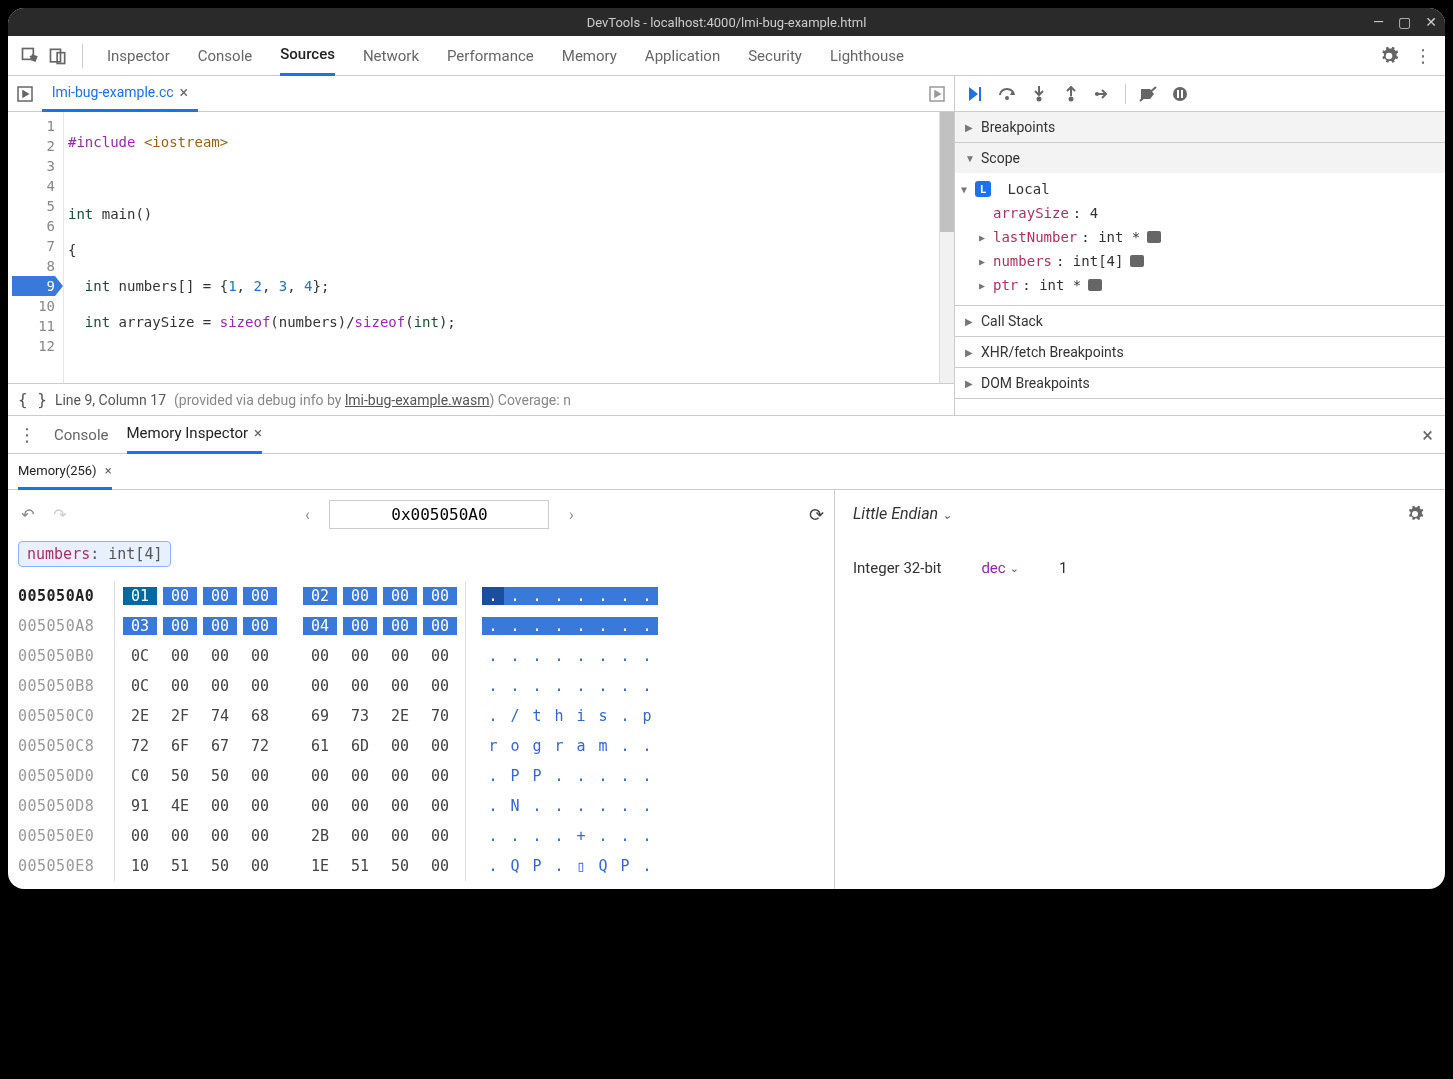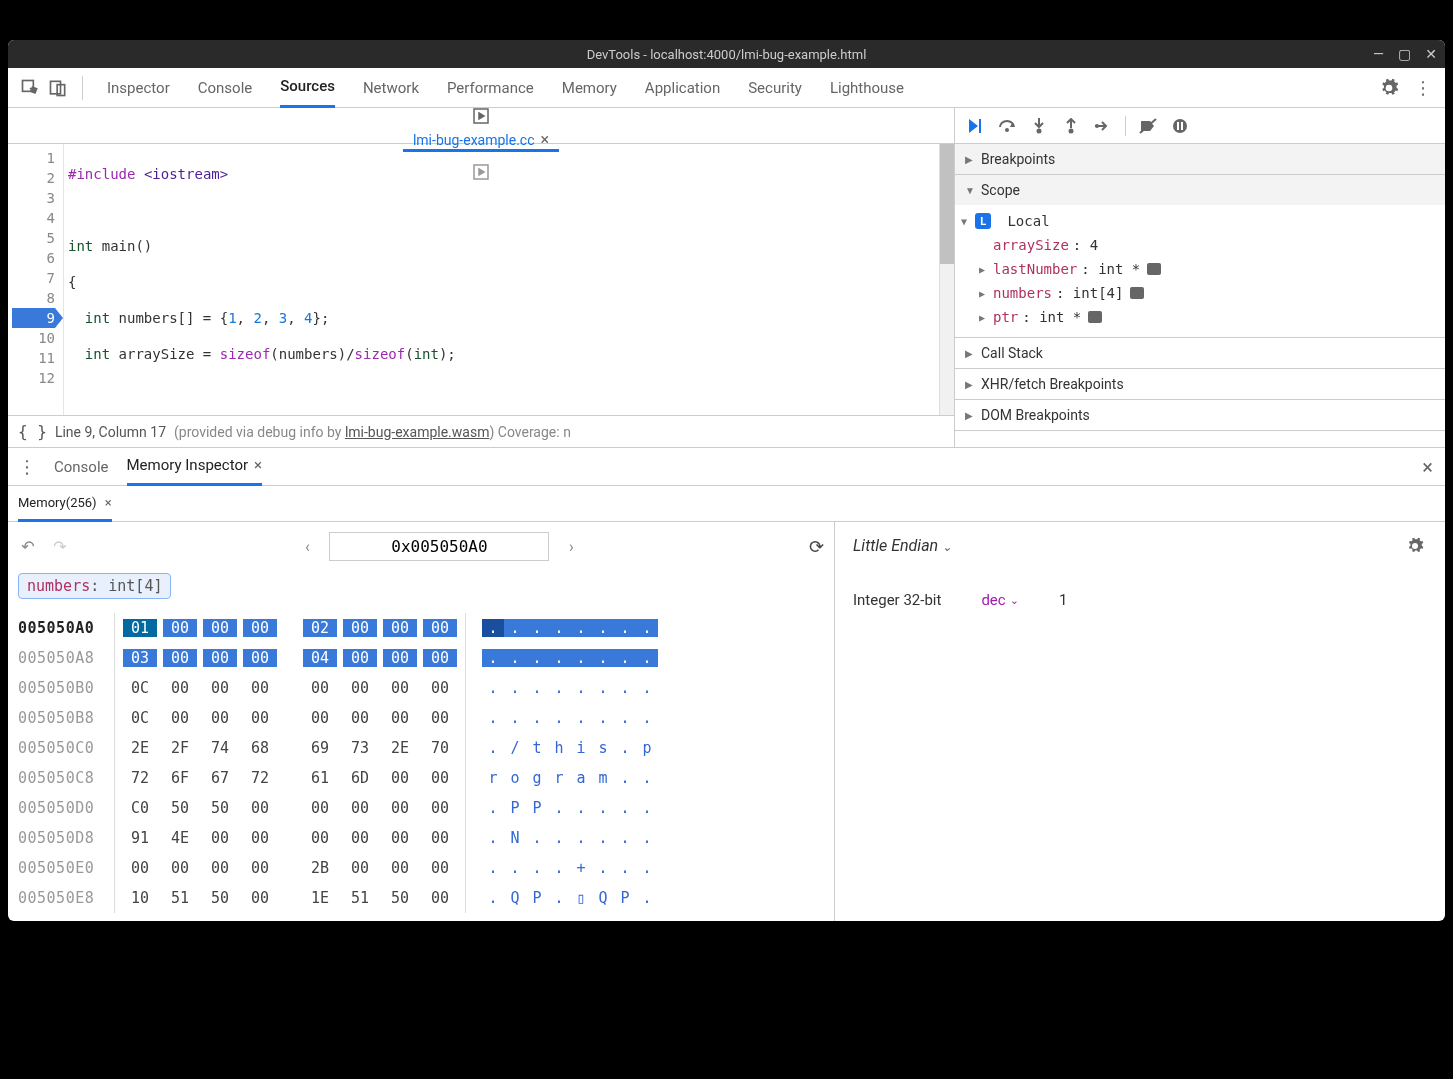--- a/index.html
+++ b/index.html
@@ -1,46 +1,46 @@
 <!DOCTYPE html>
 <html><head>
 <meta charset="utf-8">
 <style>
 * { box-sizing: border-box; margin: 0; padding: 0; }
 body { font-family: -apple-system, BlinkMacSystemFont, "Segoe UI", Roboto, sans-serif; font-size: 13px; background: #000; padding: 8px; color: #333; }
-.window { background: #fff; width: 100%; height: 100%; display: flex; flex-direction: column; border-radius: 6px; overflow: hidden; margin-top: 32px; }
+.window { background: #fff; width: 100%; height: 100%; display: flex; flex-direction: column; border-radius: 16px; overflow: hidden; }
 .titlebar { background: #2a2a2a; color: #ccc; height: 28px; display: flex; align-items: center; justify-content: center; position: relative; font-size: 13px; }
 .titlebar-buttons { position: absolute; right: 8px; display: flex; gap: 14px; }
 .titlebar-buttons span { cursor: pointer; font-size: 14px; line-height: 1; }
 .toolbar { display: flex; align-items: center; height: 40px; border-bottom: 1px solid #ccc; padding: 0 10px; gap: 4px; }
 .toolbar-icon { width: 24px; height: 24px; display: inline-flex; align-items: center; justify-content: center; color: #666; cursor: pointer; }
 .toolbar-sep { width: 1px; height: 24px; background: #ccc; margin: 0 8px; }
 .tabs { display: flex; gap: 28px; flex: 1; padding-left: 12px; font-size: 15px; color: #666; }
 .tab { cursor: pointer; height: 40px; display: flex; align-items: center; }
 .tab.active { color: #222; border-bottom: 3px solid #1a73e8; font-weight: 500; }
 .toolbar-right { display: flex; gap: 10px; }
 
 .main-row { display: flex; height: 340px; border-bottom: 1px solid #ccc; }
 .left-pane { flex: 1; display: flex; flex-direction: column; border-right: 1px solid #ccc; min-width: 0; }
 .right-pane { width: 490px; display: flex; flex-direction: column; }
 
-.file-tabs { display: flex; align-items: center; height: 36px; border-bottom: 1px solid #ccc; padding: 0 6px; gap: 6px; flex-direction: column; }
+.file-tabs { display: flex; align-items: center; height: 36px; border-bottom: 1px solid #ccc; padding: 0 6px; gap: 6px; }
 .file-tab { display: flex; align-items: center; gap: 6px; padding: 0 10px; height: 36px; border-bottom: 3px solid #1a73e8; color: #1a73e8; font-size: 14px; cursor: pointer; }
 .file-tab .close { color: #666; cursor: pointer; font-size: 16px; }
 .file-tabs .spacer { flex: 1; }
 .icon-btn { width: 22px; height: 22px; display: inline-flex; align-items: center; justify-content: center; color: #666; cursor: pointer; }
 
 .code-area { flex: 1; display: flex; overflow: hidden; font-family: "DejaVu Sans Mono", Consolas, monospace; font-size: 14px; position: relative; }
 .gutter { width: 56px; text-align: right; color: #888; padding: 4px 8px 4px 4px; border-right: 1px solid #e5e5e5; background: #fff; user-select: none; }
 .gutter .ln { height: 20px; line-height: 20px; }
 .gutter .ln.current { background: #3879d9; color: #fff; position: relative; }
 .gutter .ln.current::after { content: ""; position: absolute; right: -8px; top: 0; border-top: 10px solid transparent; border-bottom: 10px solid transparent; border-left: 8px solid #3879d9; }
 .code-body { flex: 1; padding: 4px 0; white-space: pre; overflow: hidden; }
 .code-line { height: 20px; line-height: 20px; padding-left: 4px; }
-.k-blue { color: #14532d; } .k-purp { color: #9c27b0; } .k-red { color: #4c1d95; } .k-num { color: #1976d2; } .k-kwd { color: #9c27b0; }
+.k-blue { color: #14532d; } .k-purp { color: #9c27b0; } .k-red { color: #a16207; } .k-num { color: #1976d2; } .k-kwd { color: #9c27b0; }
 .scroll-track { width: 15px; background: #f1f1f1; border-left: 1px solid #ddd; }
 .scroll-thumb { width: 100%; height: 120px; background: #c1c1c1; }
 
 .status-line { height: 32px; border-top: 1px solid #ccc; display: flex; align-items: center; padding: 0 10px; gap: 8px; color: #555; font-size: 14px; overflow: hidden; white-space: nowrap; }
 .braces-ic { font-family: monospace; font-size: 16px; }
 .status-link { color: #555; text-decoration: underline; cursor: pointer; }
 
 .debugger-controls { height: 36px; display: flex; align-items: center; gap: 12px; padding: 0 10px; border-bottom: 1px solid #ccc; }
 .dbg-btn { width: 20px; height: 20px; display: inline-flex; align-items: center; justify-content: center; cursor: pointer; color: #666; }
 .dbg-btn.play { color: #1a73e8; }

